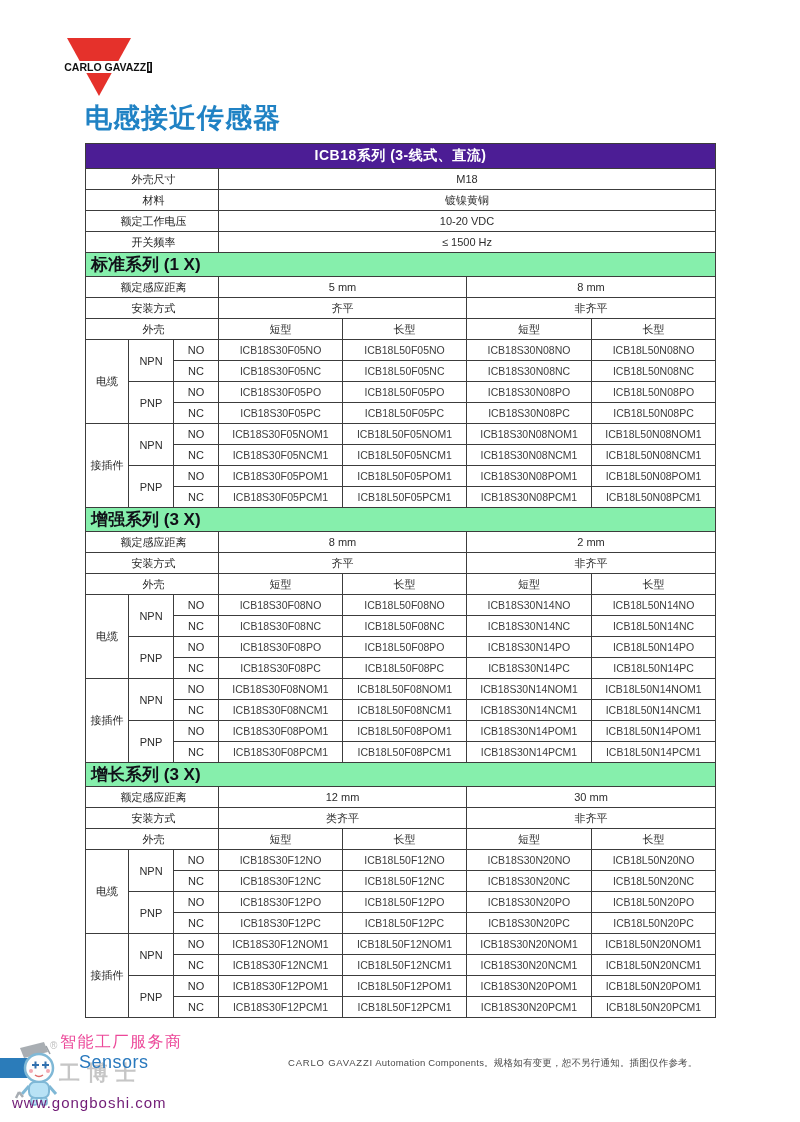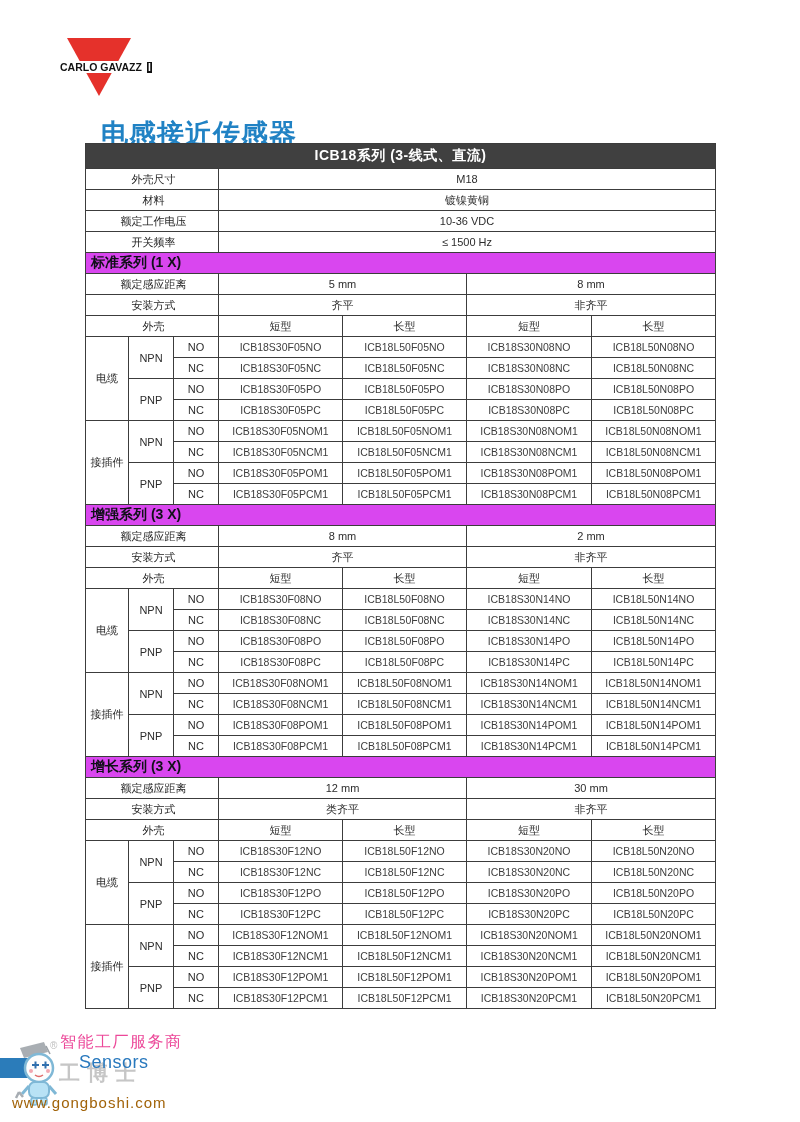--- a/index.html
+++ b/index.html
@@ -2,46 +2,46 @@
 <html><head>
 <meta charset="utf-8">
 <style>
   html,body{margin:0;padding:0;background:#ffffff;}
   body{width:800px;height:1122px;font-family:"Liberation Sans","DejaVu Sans",sans-serif;position:relative;overflow:hidden;}
   .page{position:absolute;inset:0;background:#fff;}
 
   
   .logo{position:absolute;left:62px;top:30px;width:84px;height:72px;}
   .logo svg{position:absolute;left:0;top:0;}
-  .logo-band{position:absolute;left:-2px;top:31px;width:92px;height:12px;background:#fff;display:flex;align-items:center;justify-content:space-between;}
+  .logo-band{position:absolute;left:-2px;top:31px;width:92px;height:12px;background:#fff;display:flex;align-items:center;justify-content:flex-end;}
   .logo-band .lt{font-size:10.5px;font-weight:bold;color:#111;letter-spacing:0px;white-space:nowrap;}
   .logo-band .li{font-size:10.5px;font-weight:bold;color:#fff;background:#111;padding:0 1px;margin-left:1px;line-height:11px;}
 
   
-  .page-title{position:absolute;left:85px;top:100px;margin:16px;font-size:27px;font-weight:bold;color:#2082c4;letter-spacing:1px;}
+  .page-title{position:absolute;left:85px;top:100px;margin:0;font-size:27px;font-weight:bold;color:#2082c4;letter-spacing:1px;}
 
   
   .tbl-wrap{position:absolute;left:85px;top:143px;}
   table{border-collapse:collapse;table-layout:fixed;width:630px;}
   td{border:1px solid #3c3c3c;font-size:11px;color:#3d3d3d;text-align:center;vertical-align:middle;height:20px;padding:0 2px;overflow:hidden;white-space:nowrap;}
-  td.ttl{background:#404040;color:#fff;font-weight:bold;font-size:14px;height:24px;letter-spacing:0.5px;}
-  td.band{background:#d946ef;text-align:left;font-weight:bold;font-size:14px;color:#101018;padding-left:5px;}
+  td.ttl{background:#4c1d95;color:#fff;font-weight:bold;font-size:14px;height:24px;letter-spacing:0.5px;}
+  td.band{background:#86efac;text-align:left;font-weight:bold;font-size:17px;color:#101018;padding-left:5px;}
   td.lbl{text-align:center;padding-left:5px;color:#1d1d1d;}
   td.val{color:#2c2c2c;}
   td.model{font-size:10.5px;color:#3d3d3d;}
 
   
   .footer-bar{position:absolute;left:0;top:1058px;width:47px;height:20px;background:#2b7cba;}
   .sensors{position:absolute;left:79px;top:1052px;font-size:18px;font-weight:normal;color:#2878bd;z-index:3;letter-spacing:0.5px;}
   .footer-note{position:absolute;left:288px;top:1057px;width:430px;font-size:9.5px;color:#4a4a4a;letter-spacing:0.2px;}
   .footer-note .fb{letter-spacing:0.8px;}
   .wm-name{position:absolute;left:59px;top:1059px;font-size:21px;font-weight:bold;color:#c6c6c6;letter-spacing:7px;z-index:2;}
   .wm-reg{position:absolute;left:50px;top:1040px;font-size:10px;color:#bdbdbd;z-index:2;}
   .wm-slogan{position:absolute;left:60px;top:1032px;font-size:16px;color:#ec4899;letter-spacing:1.5px;z-index:2;}
-  .wm-url{position:absolute;left:12px;top:1094px;font-size:15px;color:#a16207;letter-spacing:1px;z-index:2;}
+  .wm-url{position:absolute;left:12px;top:1094px;font-size:15px;color:#701a75;letter-spacing:1px;z-index:2;}
   .mascot{position:absolute;left:12px;top:1038px;z-index:2;}
 </style>
 </head>
 <body>
 
 <div class="page">
 
   <div class="logo">
     <svg width="84" height="72" viewBox="0 0 84 72">
       <polygon points="5,8 69,8 37,66" fill="#e5312b"></polygon>
@@ -72,21 +72,21 @@
           <tr>
             <td colspan="3" class="lbl">外壳尺寸</td>
             <td colspan="4" class="val">M18</td>
           </tr>
           <tr>
             <td colspan="3" class="lbl">材料</td>
             <td colspan="4" class="val">镀镍黄铜</td>
           </tr>
           <tr>
             <td colspan="3" class="lbl">额定工作电压</td>
-            <td colspan="4" class="val">10-36 VDC</td>
+            <td colspan="4" class="val">10-20 VDC</td>
           </tr>
           <tr>
             <td colspan="3" class="lbl">开关频率</td>
             <td colspan="4" class="val">≤ 1500 Hz</td>
           </tr>
           <tr>
             <td colspan="7" class="band">标准系列 (1 X)</td>
           </tr>
           <tr>
             <td colspan="3" class="lbl">额定感应距离</td>
@@ -353,14 +353,15 @@
     <rect x="19" y="60" width="6" height="7" rx="2" fill="#b8e2f5" stroke="#7fb8d6" stroke-width="1.5"></rect>
     <rect x="29" y="60" width="6" height="7" rx="2" fill="#b8e2f5" stroke="#7fb8d6" stroke-width="1.5"></rect>
   </svg>
 
   <span class="wm-reg">®</span>
   <span class="wm-name">工博士</span>
   <span class="sensors">Sensors</span>
   <span class="wm-slogan">智能工厂服务商</span>
   <span class="wm-url">www.gongboshi.com</span>
 
+  <div class="footer-note"><span class="fb">CARLO GAVAZZI</span><span> Automation Components。规格如有变更，恕不另行通知。插图仅作参考。</span></div>
 
 </div>
 
 </body></html>

